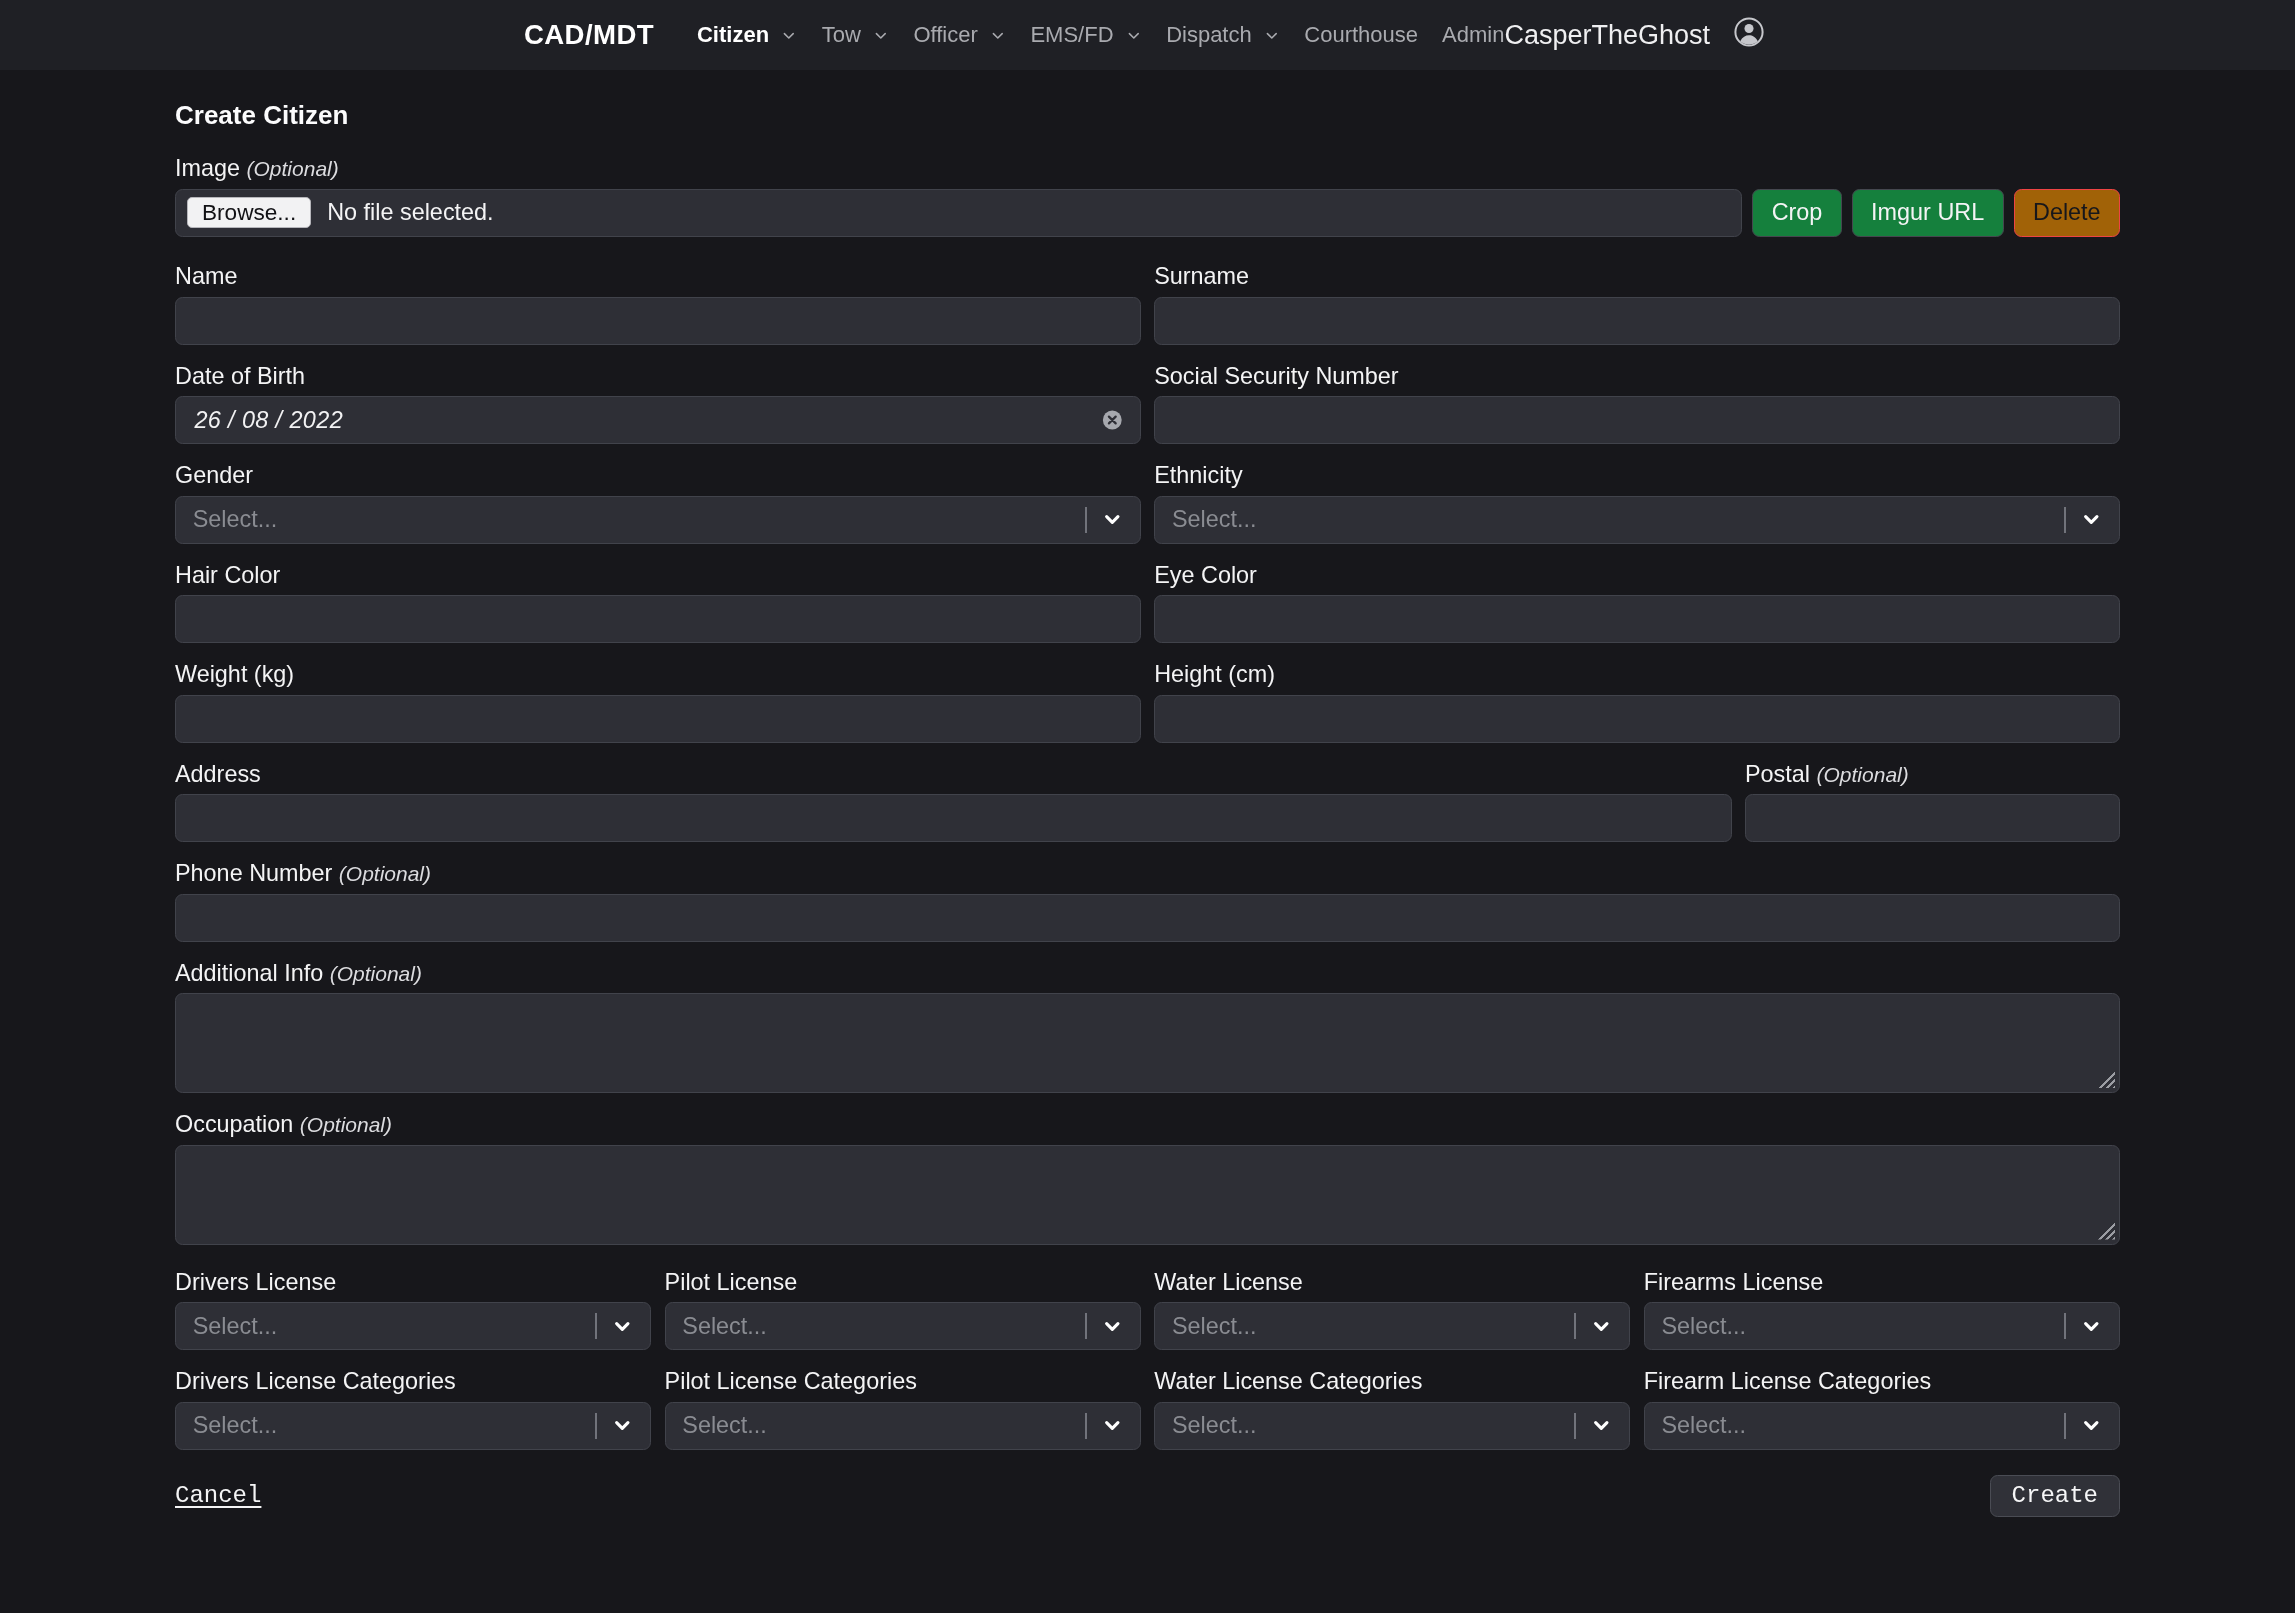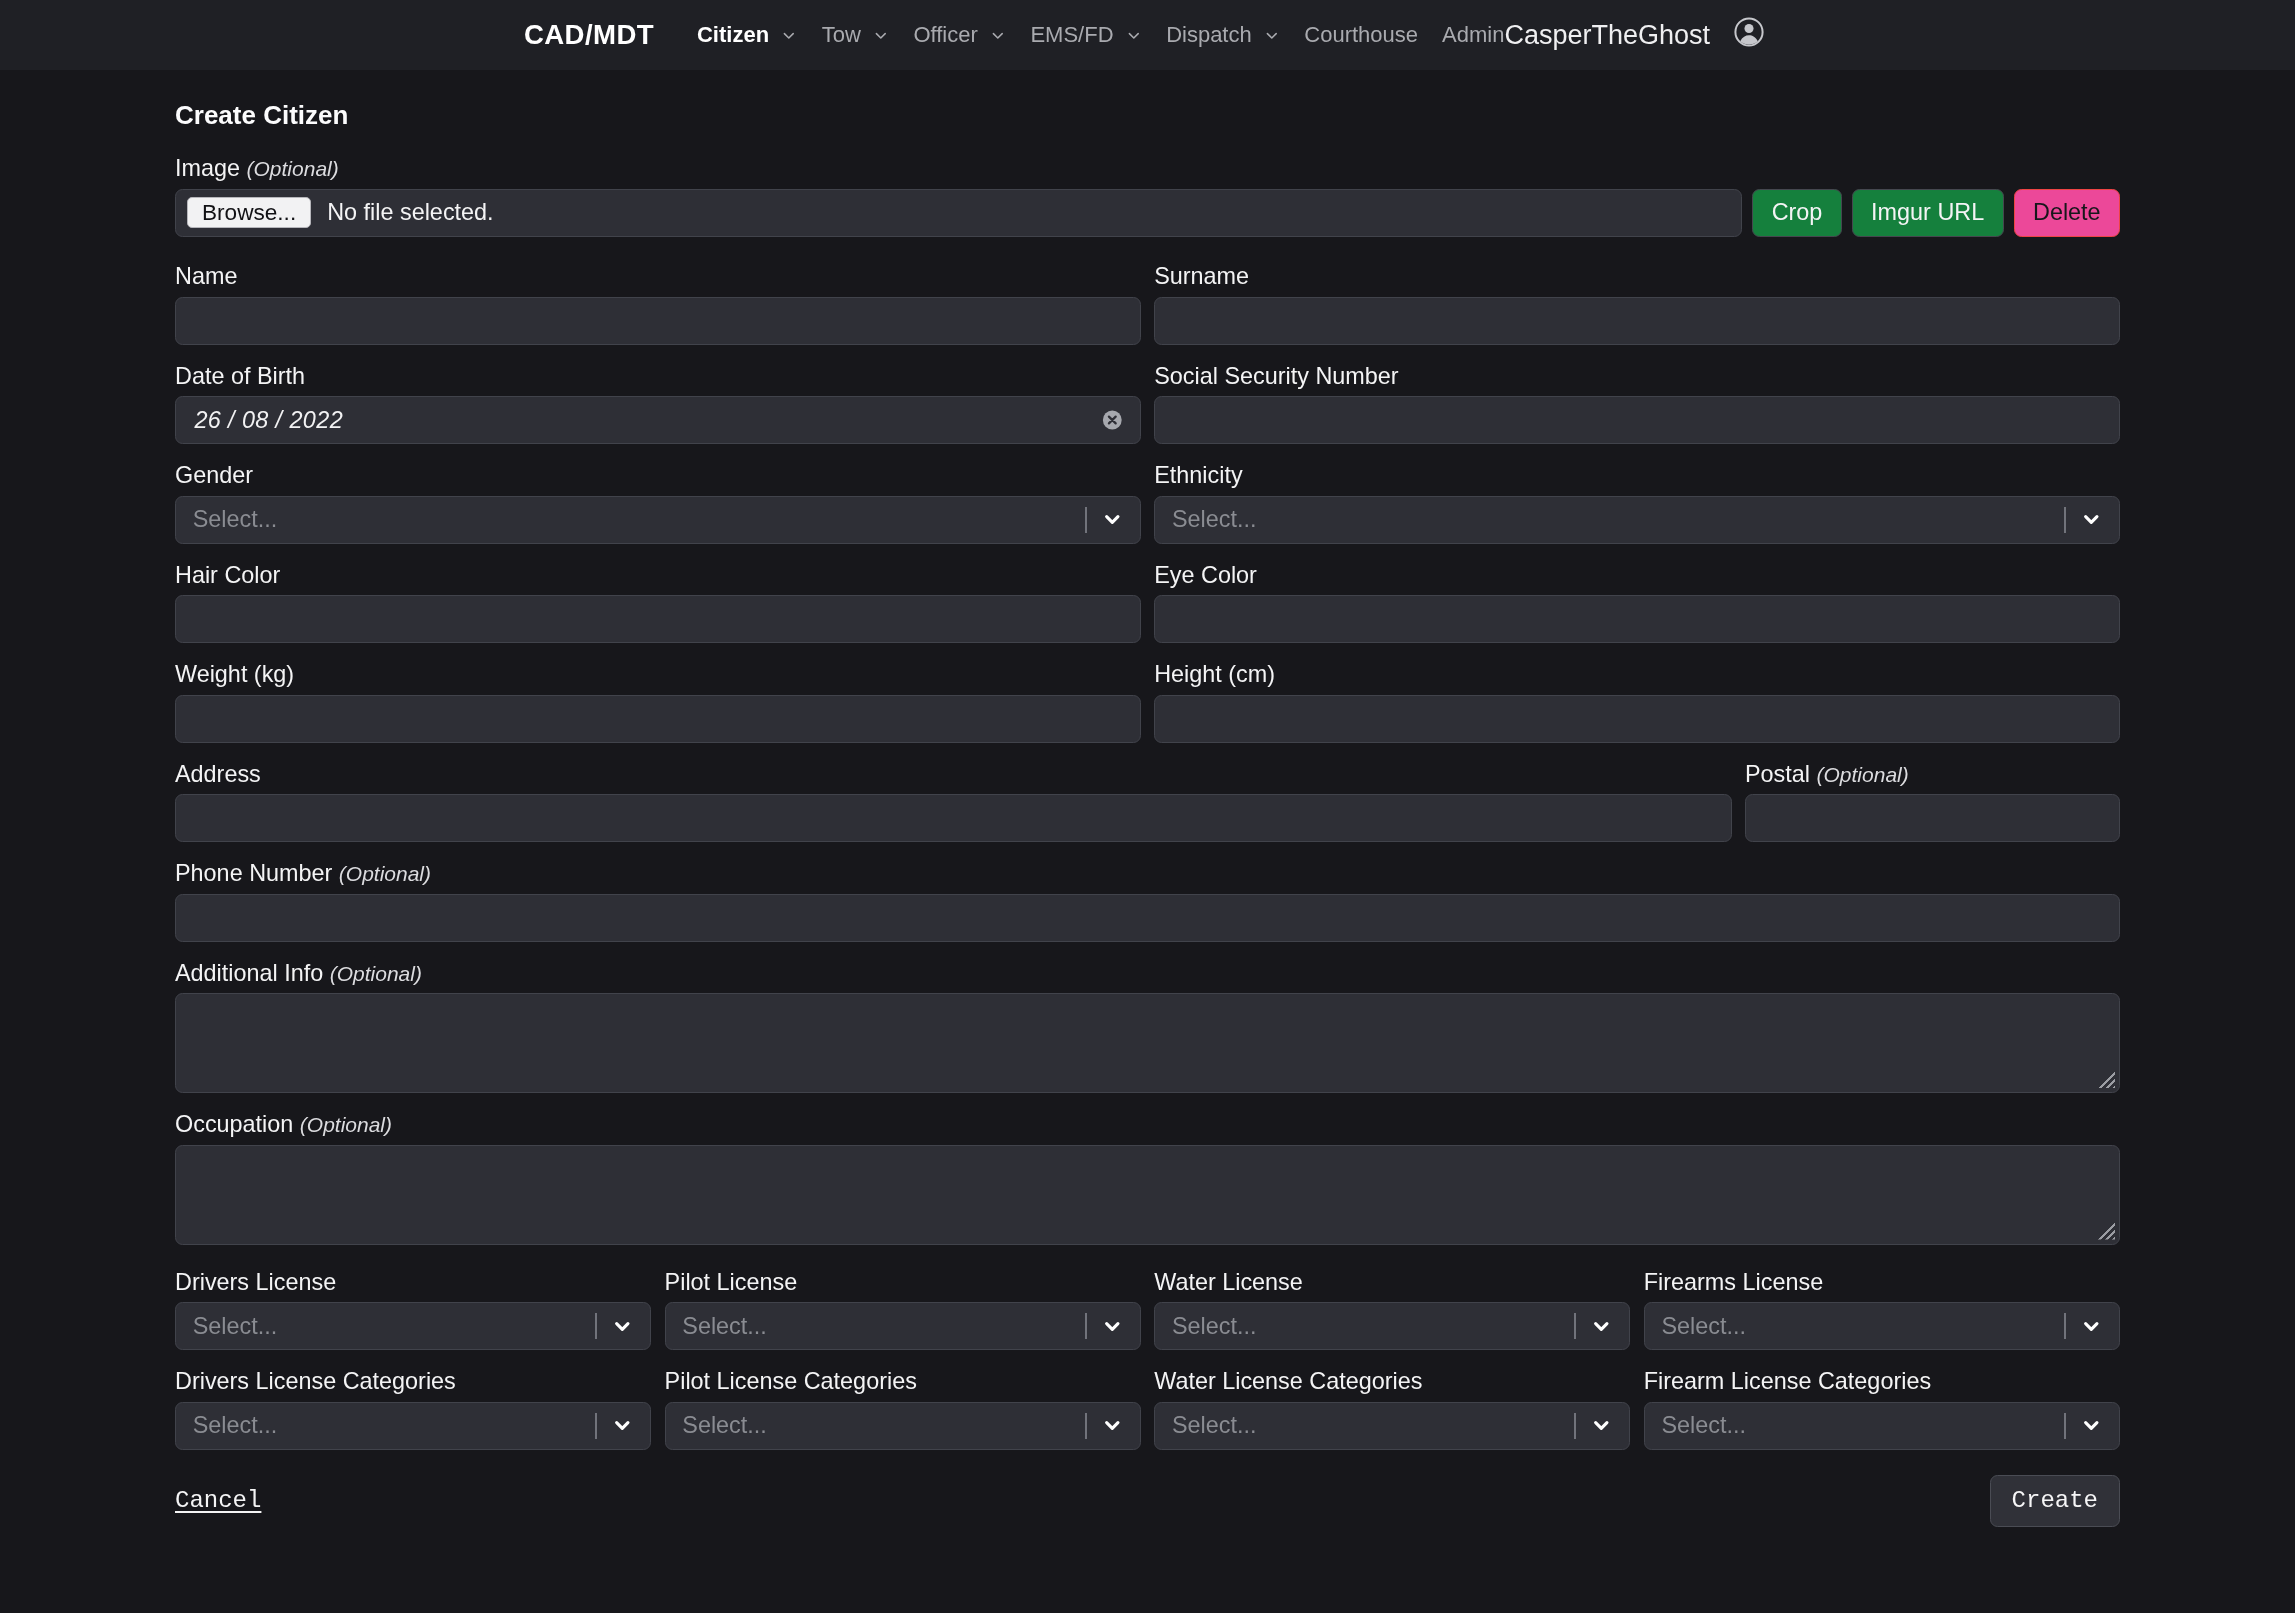--- a/index.html
+++ b/index.html
@@ -53,21 +53,21 @@
     background:#F2F2F3; color:#121215; border:0.8px solid #B6B6BB; border-radius:5px;
     font-size:22.6px; height:31px; padding:0 14px; display:flex; align-items:center; cursor:pointer;
     font-family:inherit;
   }
   .file-status { font-size:23.4px; color:#F4F4F5; }
   .btn {
     height:48px; padding:0 18.4px; border-radius:7.5px; font-size:23.4px;
     display:flex; align-items:center; justify-content:center; cursor:pointer;
     background:#15803d; border:1.7px solid #45474F; color:#F4F4F5; font-family:inherit;
   }
-  .btn-delete { background:#ec4899; border-color:#EE4444; color:#17171B; }
+  .btn-delete { background:#a16207; border-color:#EE4444; color:#17171B; }
 
   
   .date-wrap { position:relative; display:flex; align-items:center; padding:0 18.4px; }
   .date-value { font-size:23.4px; color:#F2F2F3; letter-spacing:0.4px;font-style:italic; }
   .clear-btn { position:absolute; right:16.7px; top:50%; transform:translateY(-50%); display:flex; cursor:pointer; }
 
   
   .select { display:flex; align-items:center; padding:0 16.7px; cursor:pointer; }
   .select-ph { flex:1; color:#8A8C92; font-size:23.4px; }
   .select-divider { width:1.7px; height:26px; background:#71737B; margin-right:14px; }
@@ -79,21 +79,21 @@
   .resize-handle {
     position:absolute; right:5px; bottom:5px; width:17.6px; height:17.6px; cursor:nwse-resize;
     background:repeating-linear-gradient(135deg, transparent 0 3.3px, #9B9DA3 3.3px 5px);
     clip-path:polygon(100% 0, 100% 100%, 0 100%);
   }
 
   
   .footer { display:flex; justify-content:space-between; align-items:center; gap:22.6px; margin-top:25px;font-family:Liberation Mono, monospace; }
   .cancel-link { font-size:24px; color:#F4F4F5; text-decoration:underline; text-underline-offset:4.2px; cursor:pointer; }
   .create-btn {
-    height:52px; padding:0 21px; border-radius:7.5px; font-size:24px;
+    height:42px; padding:0 21px; border-radius:7.5px; font-size:24px;
     background:#303138; border:1.7px solid #4A4C54; color:#F6F6F7; cursor:pointer; font-family:inherit;
     display:flex; align-items:center;
   }
 </style>
 </head>
 <body>
 
 <header class="navbar">
   <div class="nav-left">
     <div class="logo">CAD/MDT</div>

